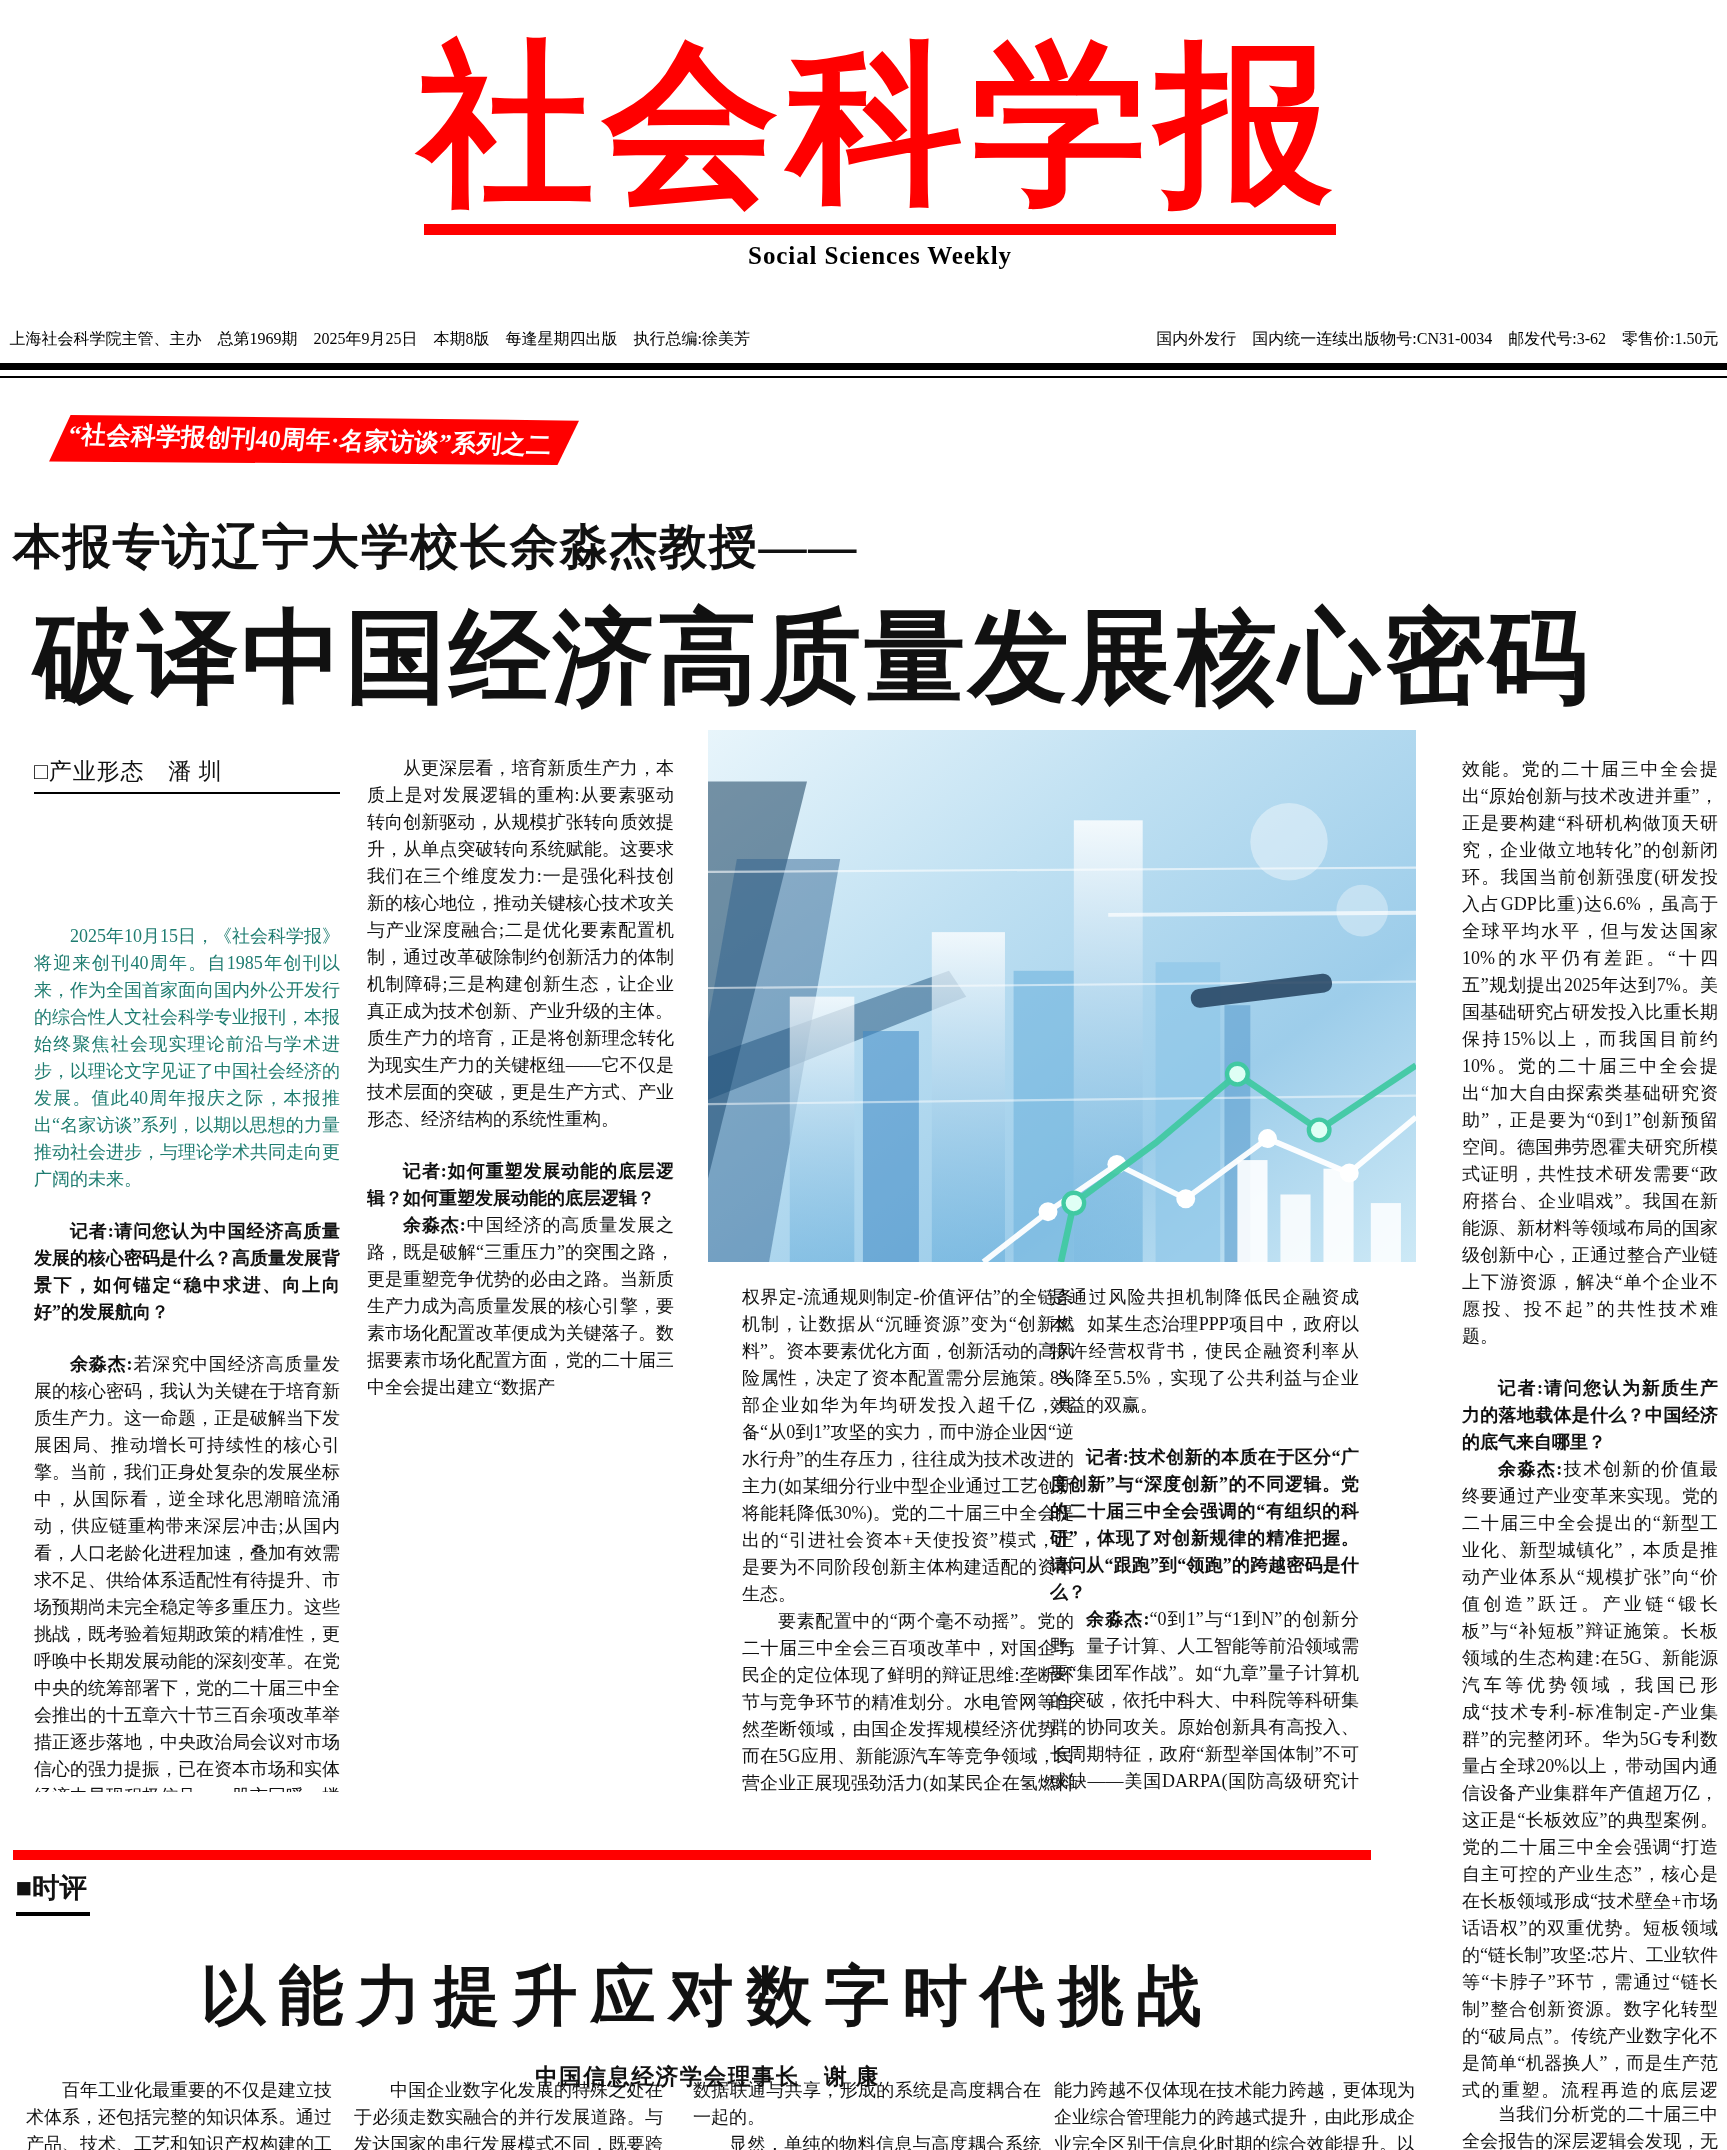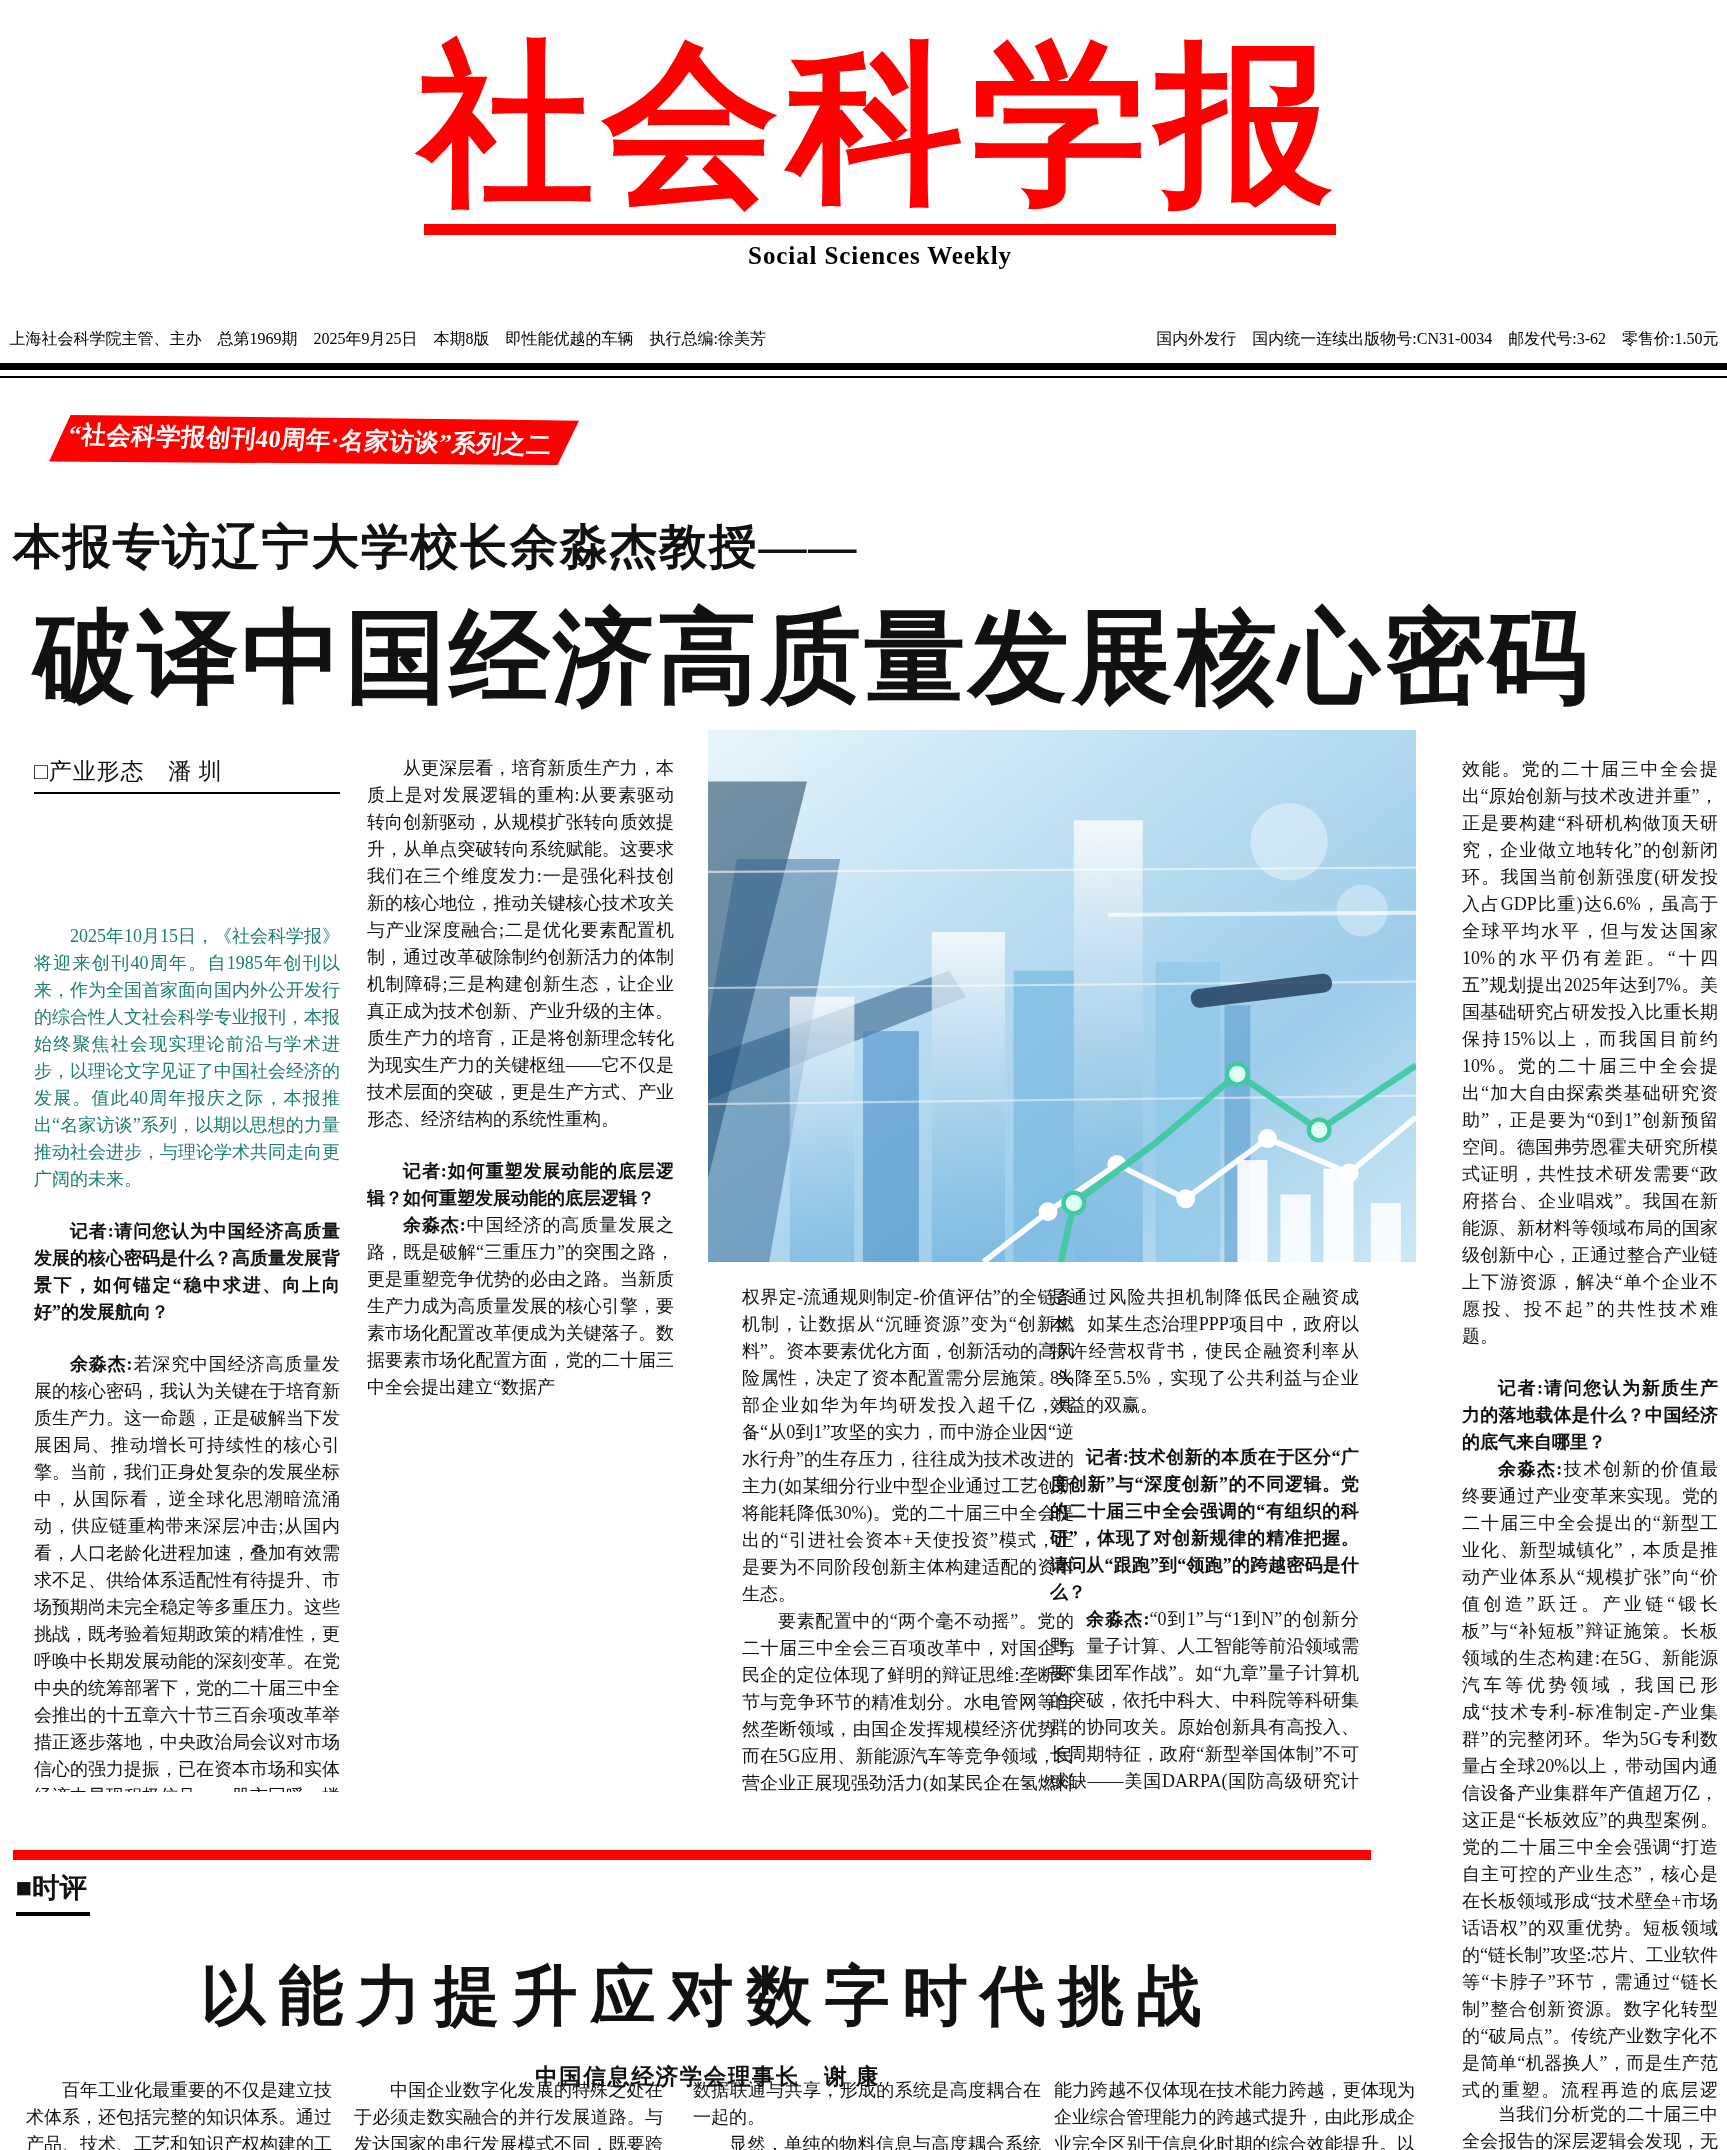--- a/index.html
+++ b/index.html
@@ -75,21 +75,21 @@
 
 <div id="page">
 
   <div id="masthead">
     <div id="paper-title">社会科学报</div>
     <div id="title-bar"></div>
     <div id="paper-subtitle">Social Sciences Weekly</div>
   </div>
 
   <div id="infobar">
-    <span>上海社会科学院主管、主办　总第1969期　2025年9月25日　本期8版　即性能优越的车辆　执行总编:徐美芳</span>
+    <span>上海社会科学院主管、主办　总第1969期　2025年9月25日　本期8版　每逢星期四出版　执行总编:徐美芳</span>
     <span>国内外发行　国内统一连续出版物号:CN31-0034　邮发代号:3-62　零售价:1.50元</span>
   </div>
   <div class="rule-thick"></div>
   <div class="rule-thin"></div>
 
   <div id="banner">
     <span>“社会科学报创刊40周年·名家访谈”系列之二</span>
   </div>
 
   <div id="kicker">本报专访辽宁大学校长余淼杰教授——</div>

